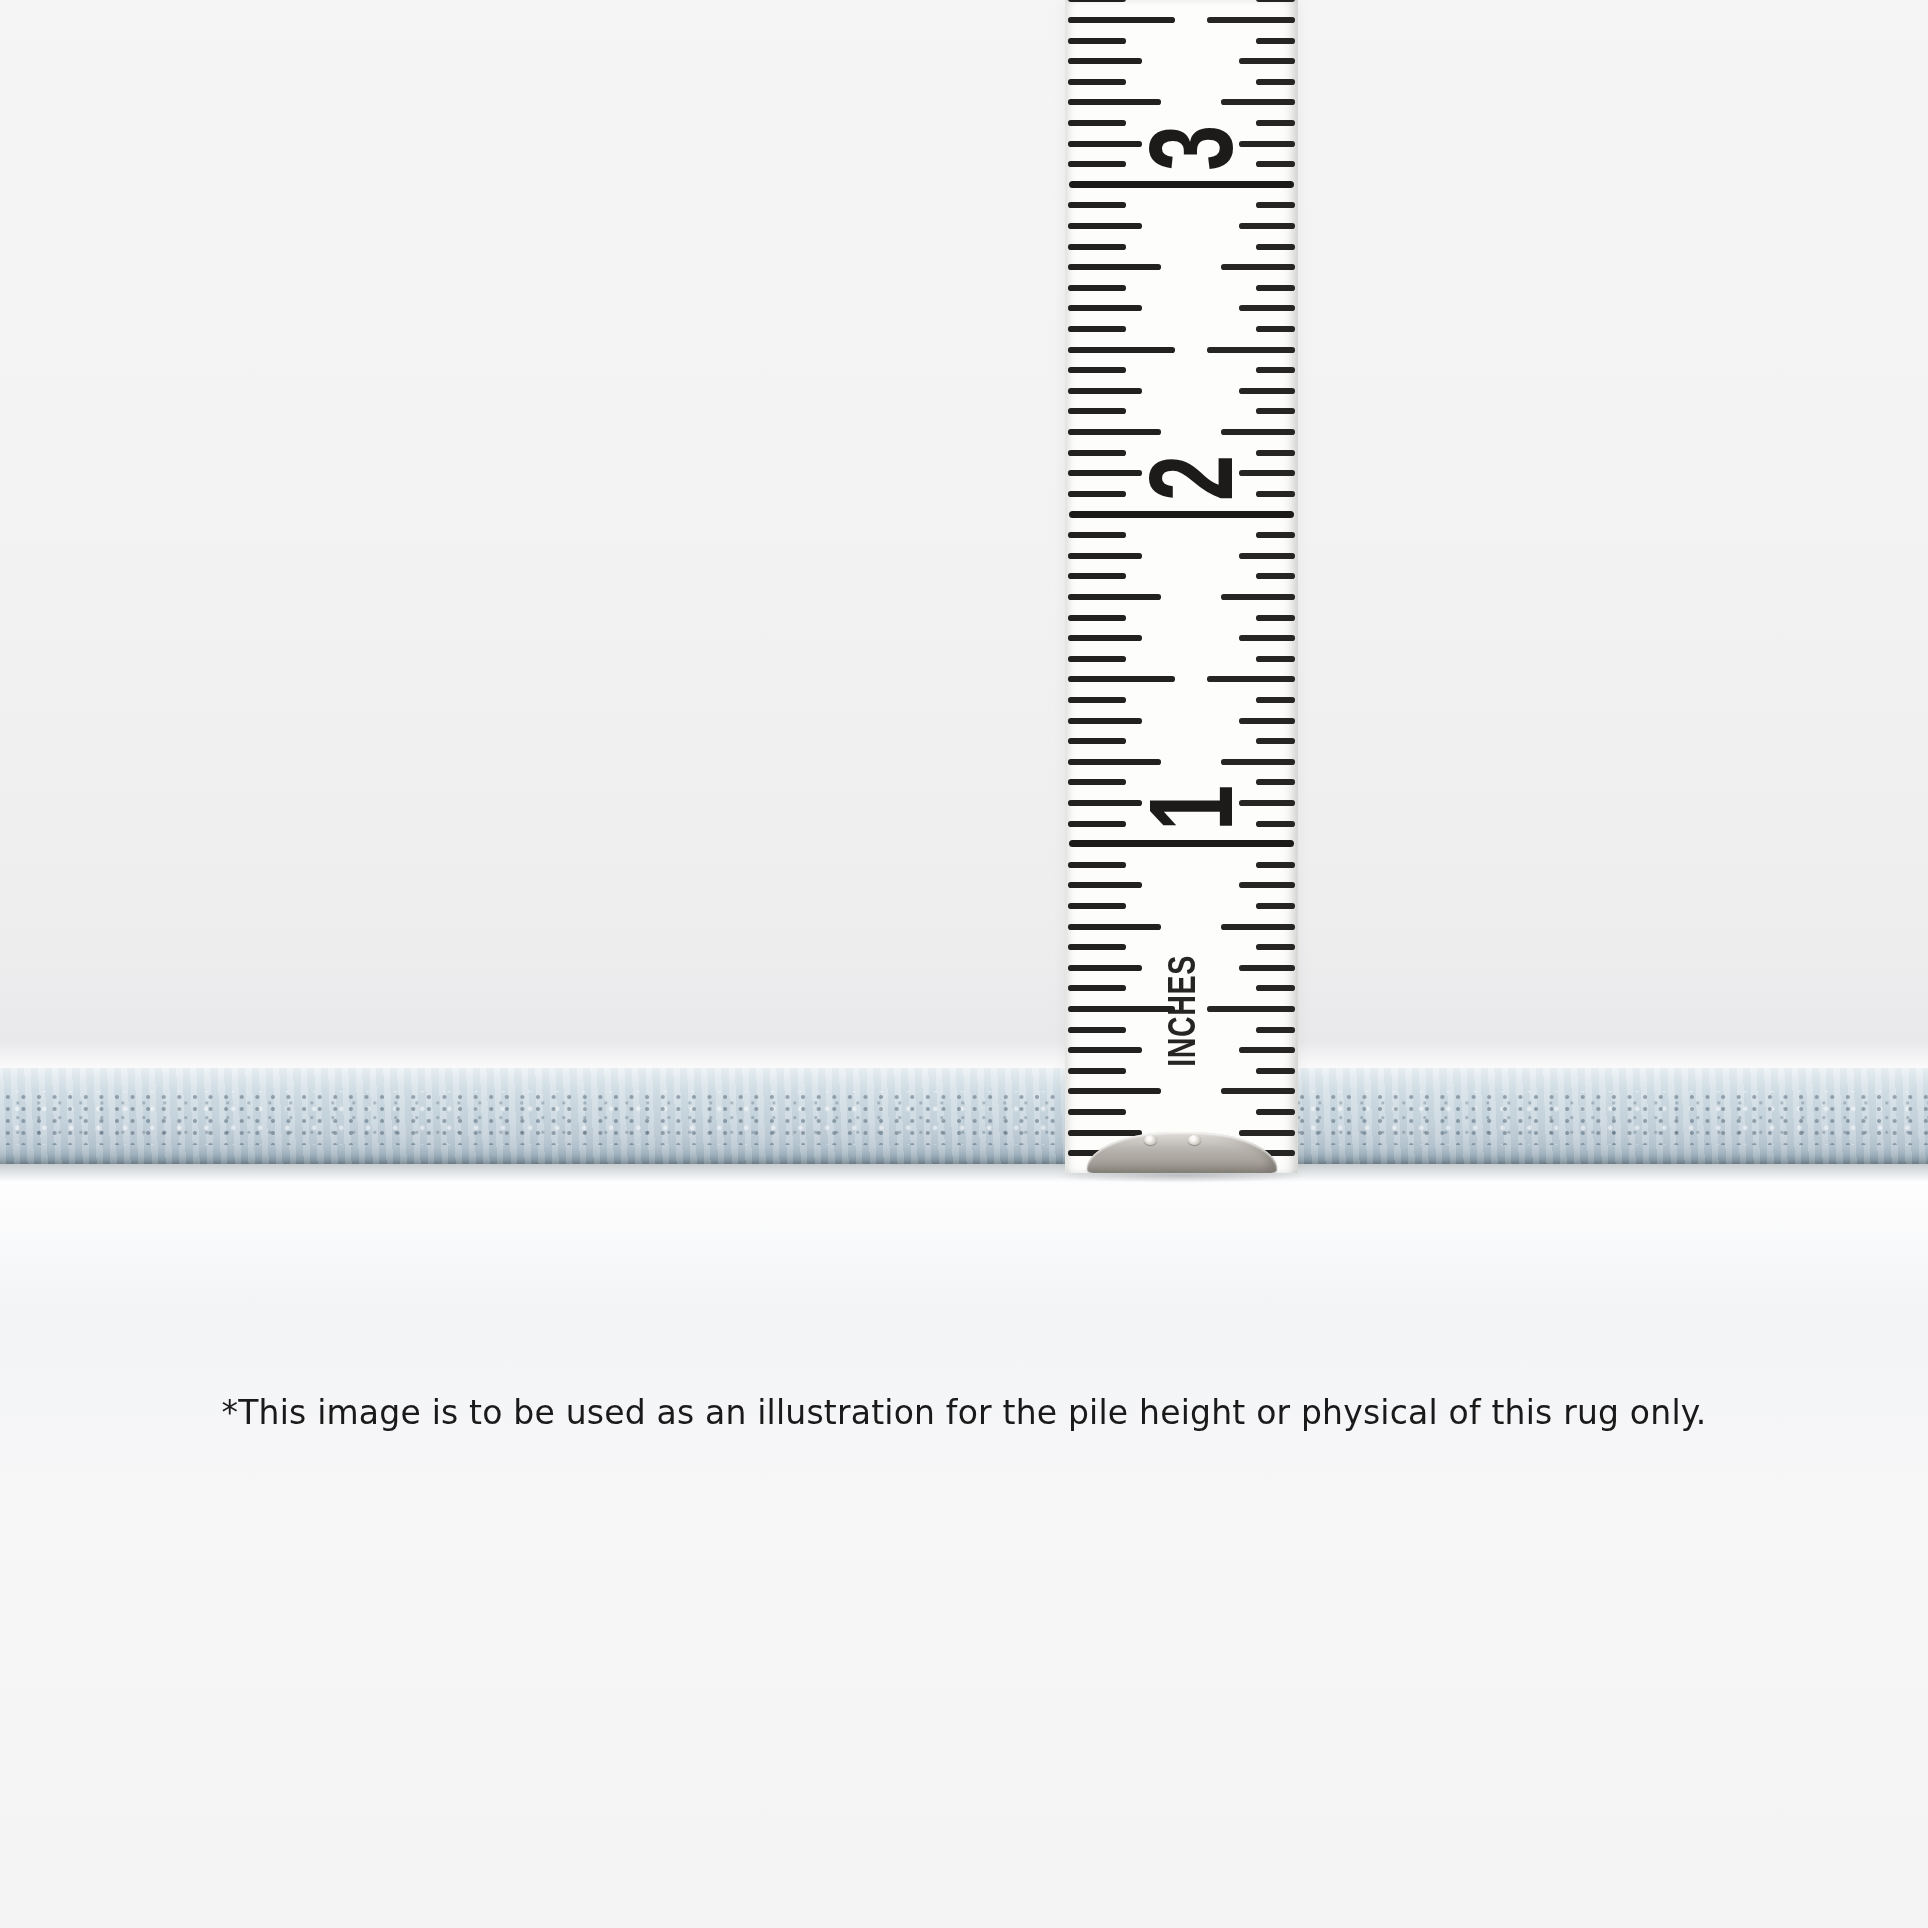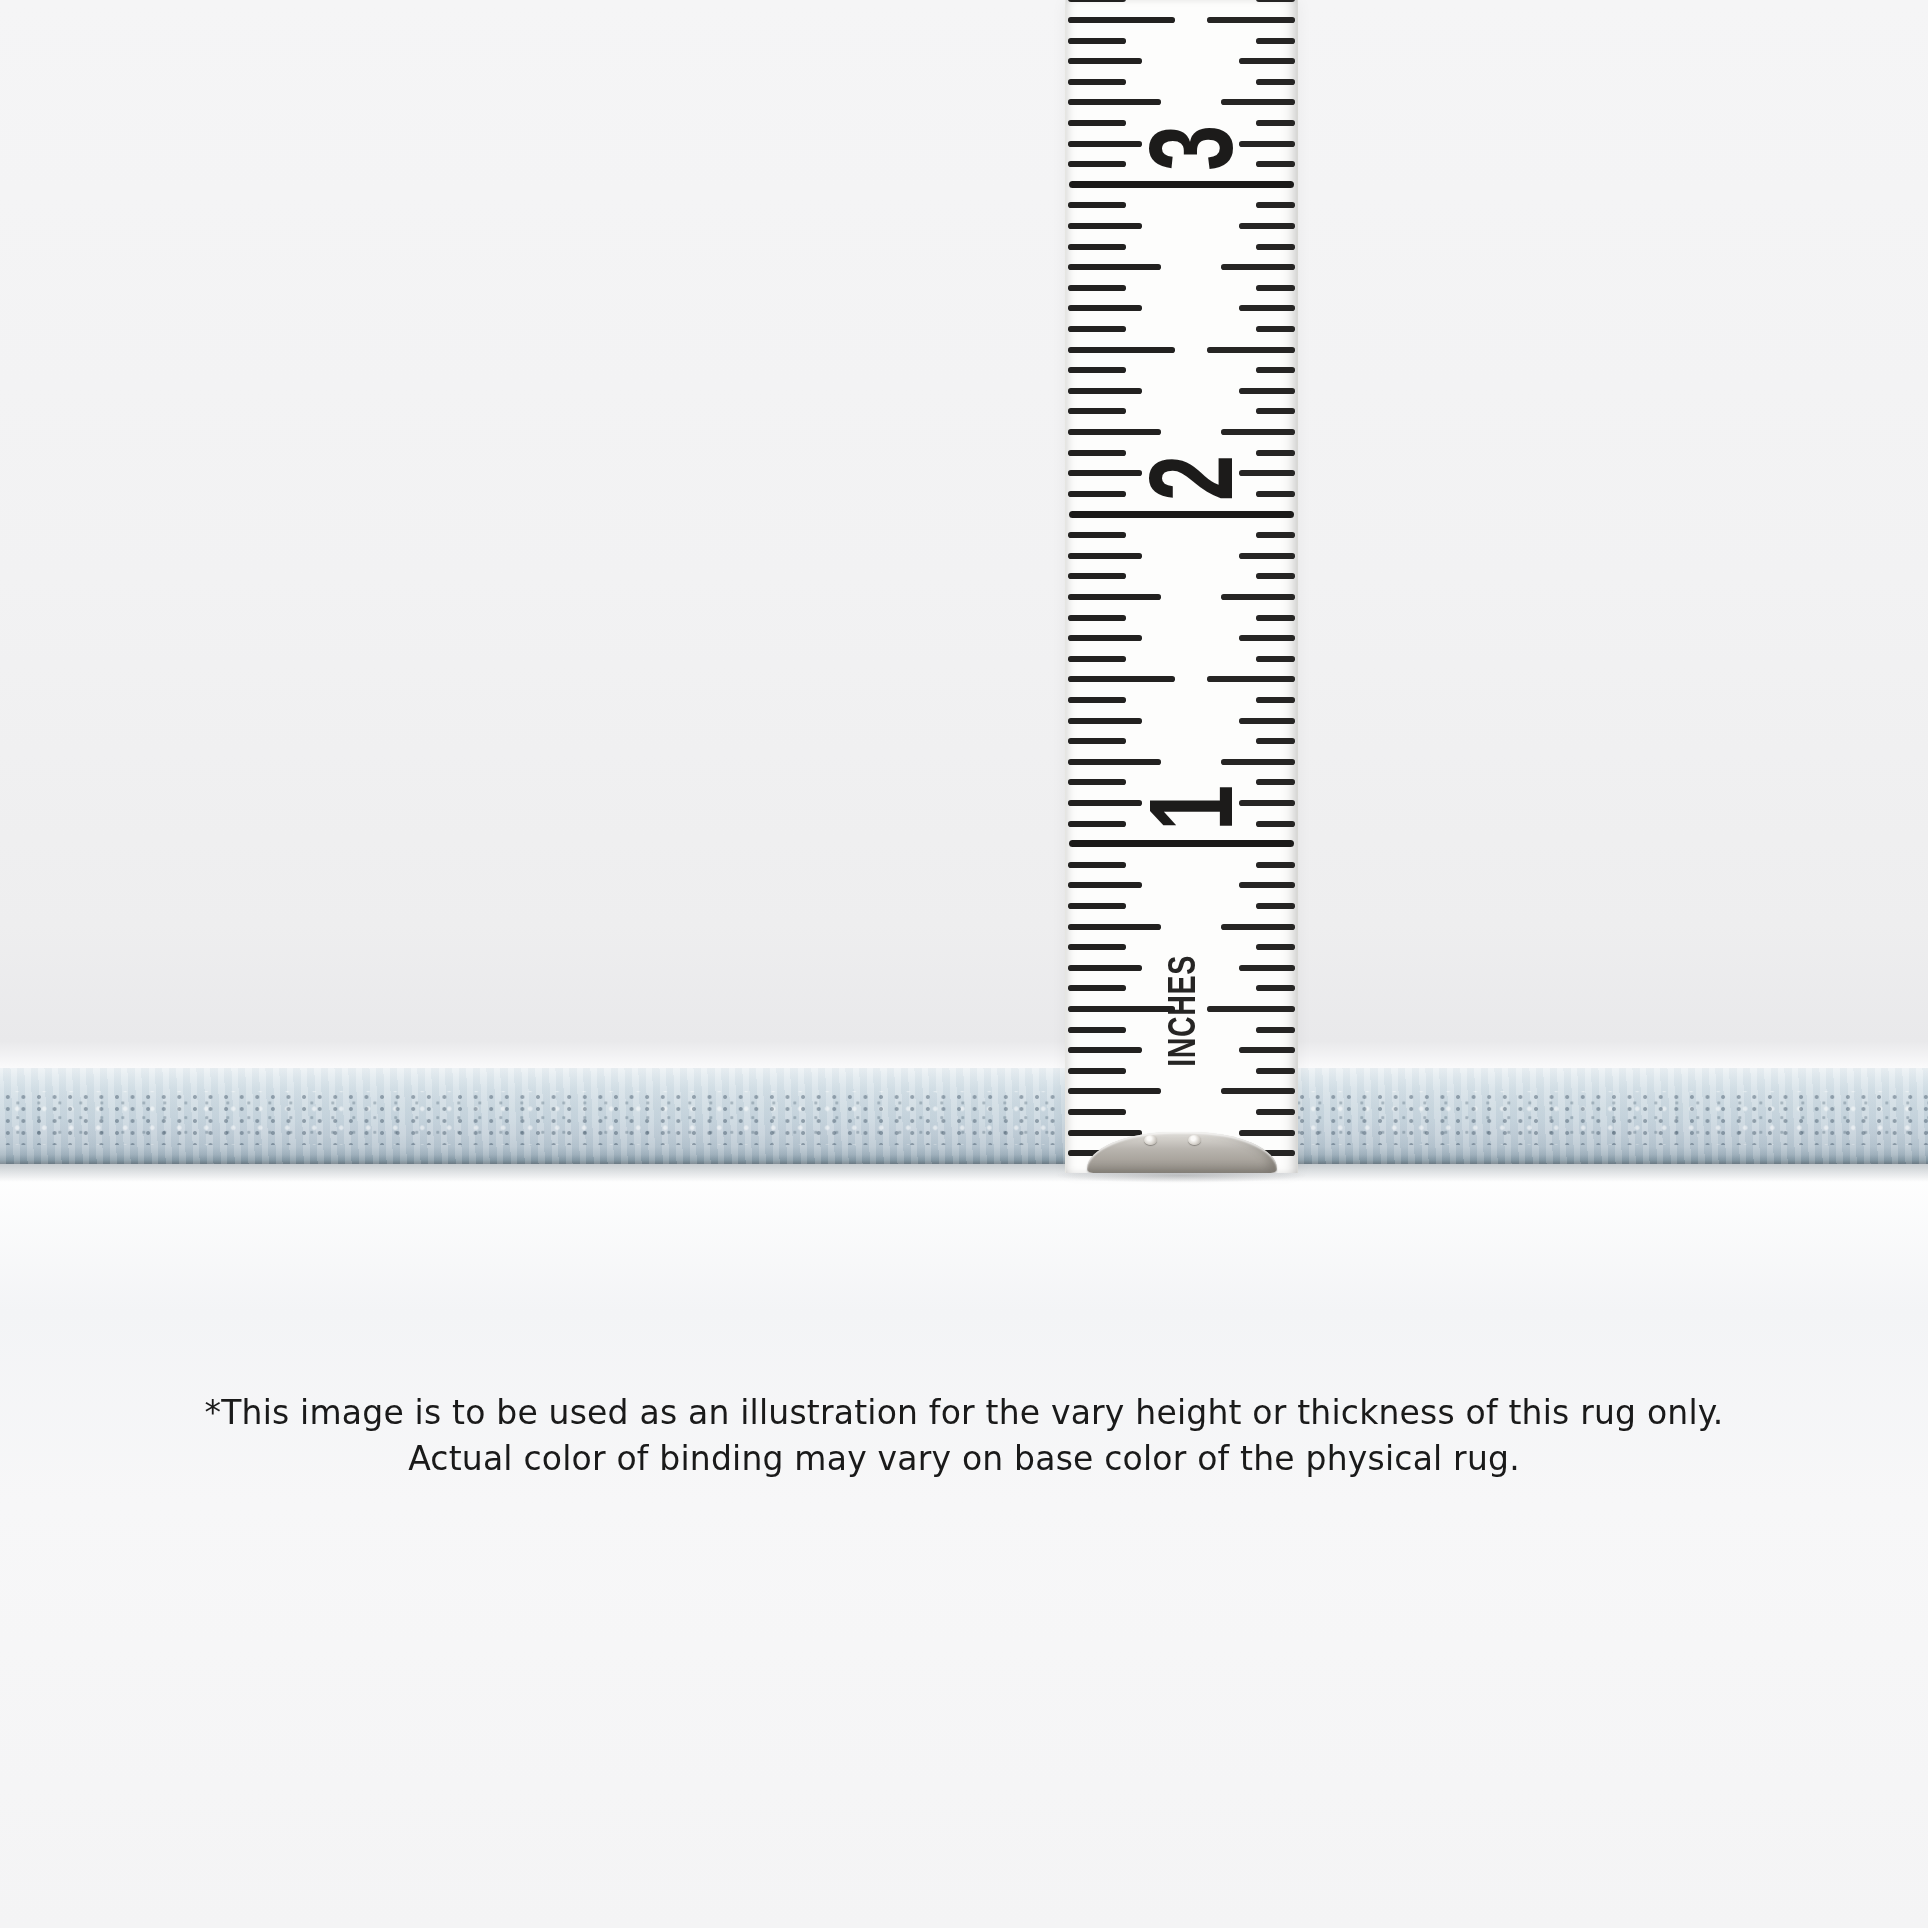--- a/index.html
+++ b/index.html
@@ -248,18 +248,17 @@
       <div class="tick right" style="top: 17px; width: 88px; right: 1.8px;"></div>
       <div class="tick left" style="top: -3.6px; width: 58px; left: 1.8px;"></div>
       <div class="tick right" style="top: -3.6px; width: 39px; right: 1.8px;"></div>
       <div class="metal-tip">
       <div class="rivet r1"></div>
       <div class="rivet r2"></div>
     </div>
   </div>
 
   <div class="caption">
-    <div>*This image is to be used as an illustration for the vary height or thickness of this rug only.</div>
-    <div>Actual color of binding may vary on base color of the physical rug.</div>
+    <div>*This image is to be used as an illustration for the pile height or physical of this rug only.</div>
   </div>
 
 </div>
 
 
 </body></html>

